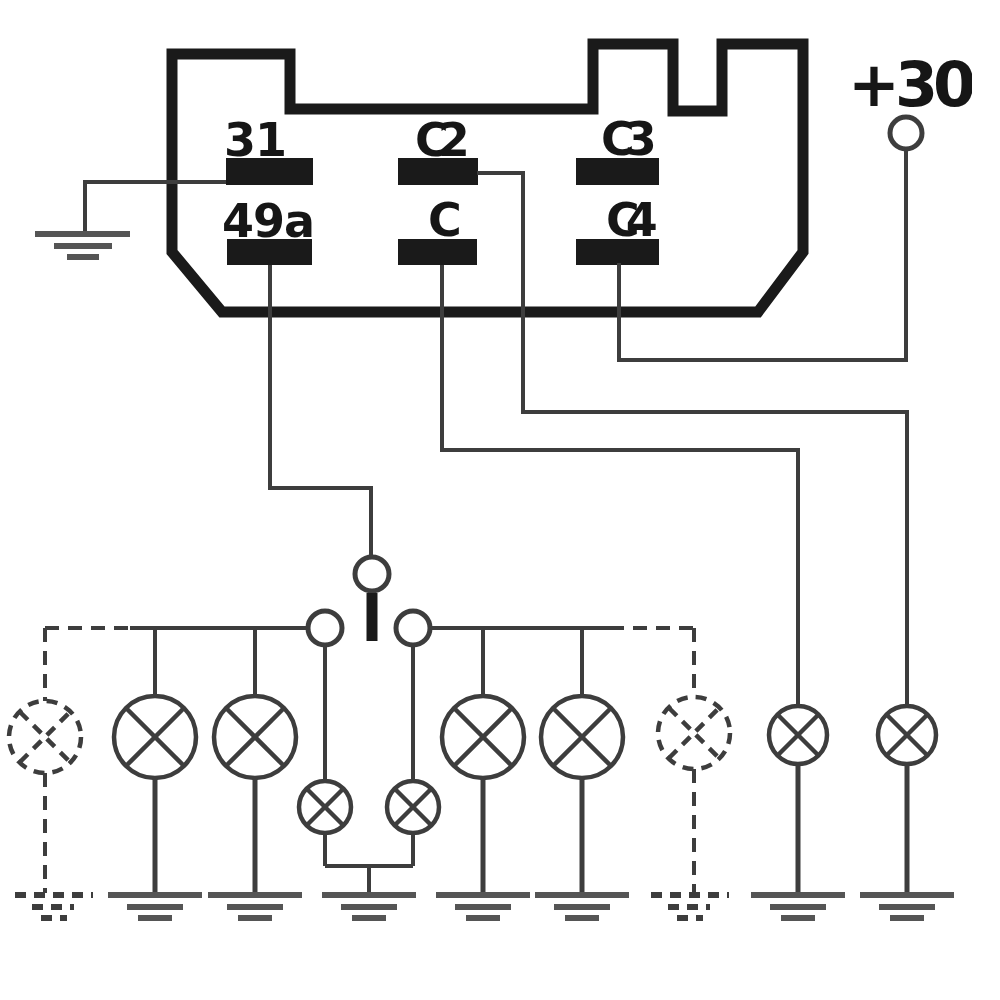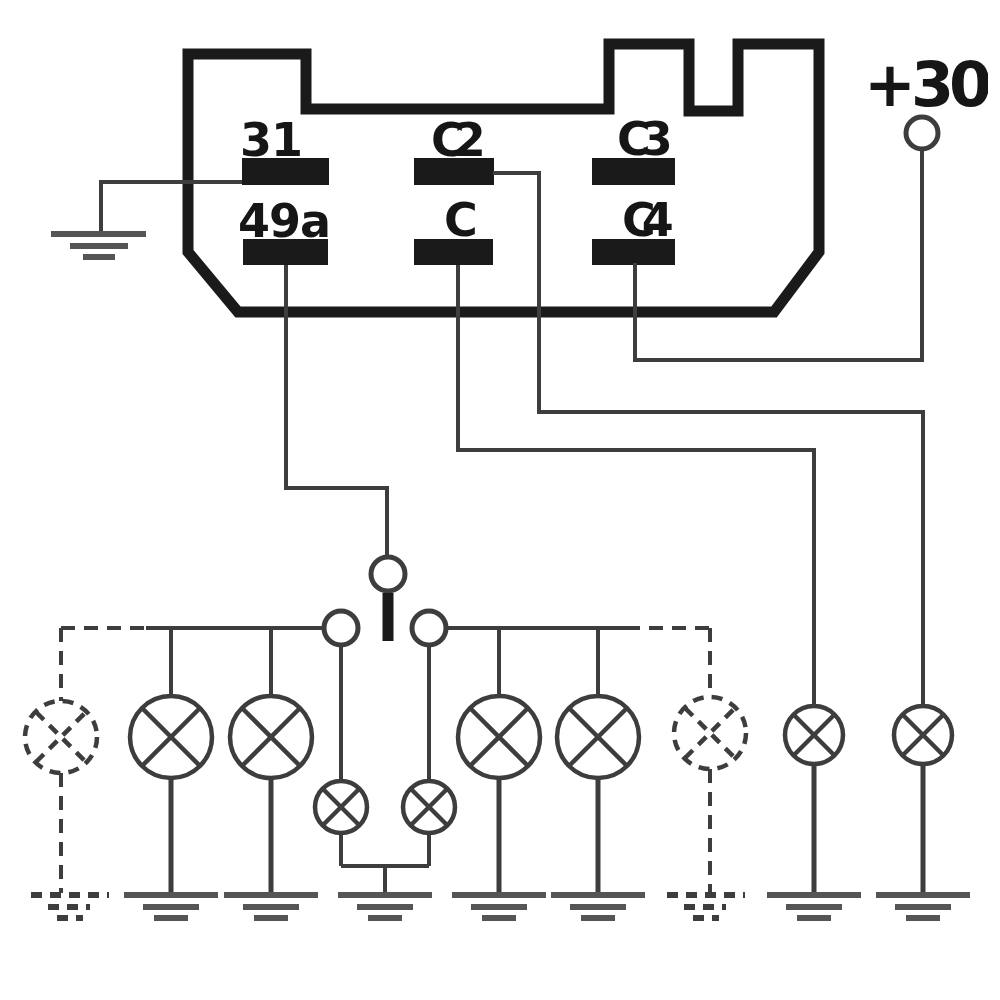--- a/index.html
+++ b/index.html
@@ -1,16 +1,16 @@
 <!DOCTYPE html>
 <html><head>
 <meta charset="utf-8">
 <style>
   html,body{margin:0;padding:0;background:#ffffff;}
-  #stage{position:relative;width:972px;height:1000px;background:#ffffff;overflow:hidden;padding-left:16px;}
+  #stage{position:relative;width:972px;height:1000px;background:#ffffff;overflow:hidden;}
   svg{display:block;width:1000px;height:1000px;}
   text{font-family:"DejaVu Sans","Liberation Sans",sans-serif;font-weight:bold;fill:#161616;}
   .wire{stroke:#3d3d3d;stroke-width:4;fill:none;}
   .wire5{stroke:#3d3d3d;stroke-width:5;fill:none;}
   .dashedw{stroke:#3d3d3d;stroke-width:4;fill:none;stroke-dasharray:14 9;}
   .thickline{stroke:#1a1a1a;stroke-width:11;fill:none;stroke-linejoin:miter;}
   .bar{fill:#1a1a1a;stroke:none;}
   .lampc{stroke:#3d3d3d;stroke-width:4.5;fill:#ffffff;}
   .lampx{stroke:#3d3d3d;stroke-width:4.5;fill:none;}
   .dlampc{stroke:#3d3d3d;stroke-width:4.5;fill:#ffffff;stroke-dasharray:11 8;}

